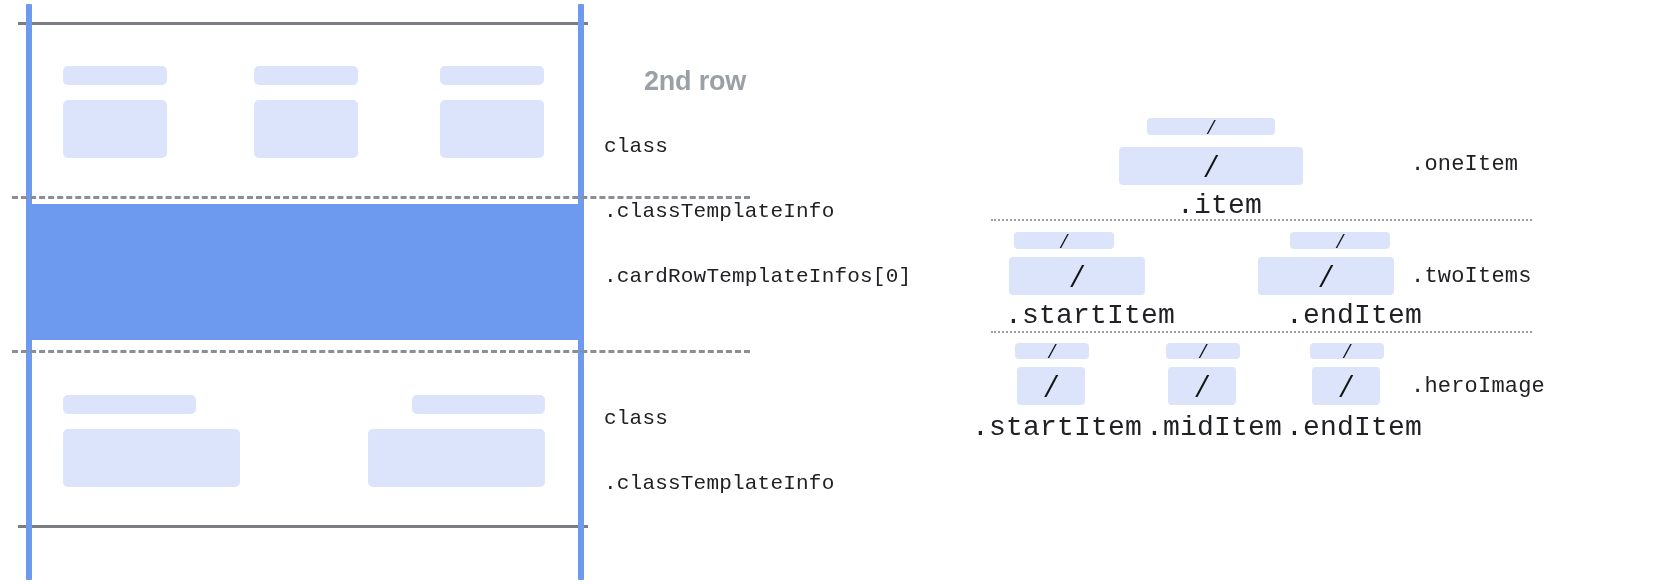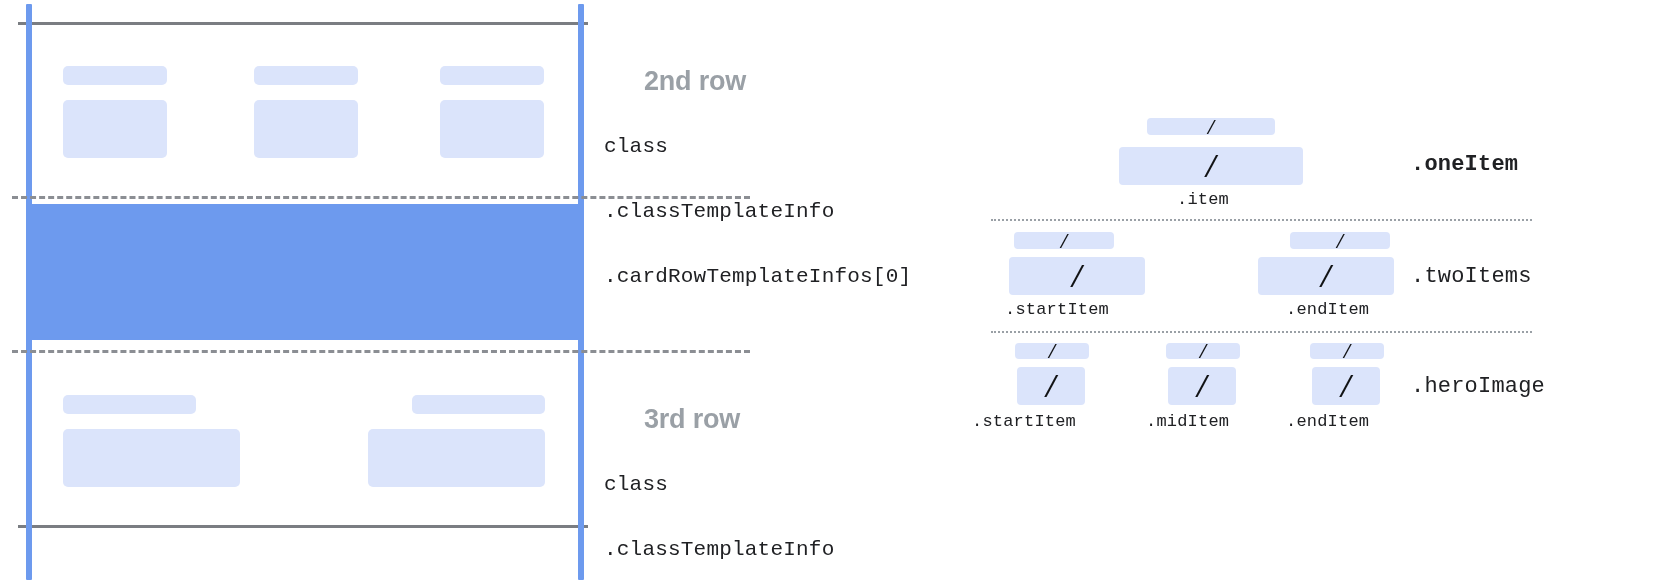--- a/index.html
+++ b/index.html
@@ -91,21 +91,21 @@
     font-style: italic;
     color: #111214;
     line-height: 1;
   }
   .slot-small .slash { font-size: 22px; }
   .slot-big .slash { font-size: 34px; }
 
   .dlabel {
     position: absolute;
     font-family: "Liberation Mono", monospace;
-    font-size: 17px;
+    font-size: 28px;
     color: #202124;
     white-space: pre;
     letter-spacing: 0.2px;
   }
   .dlabel-right {
     position: absolute;
     font-family: "Liberation Mono", monospace;
     font-size: 22px;
     color: #202124;
     white-space: pre;
@@ -151,37 +151,36 @@
     <div class="ann-title">2nd row</div>
     <div class="ann-code">class</div>
     <div class="ann-code">.classTemplateInfo</div>
     <div class="ann-code">.cardRowTemplateInfos[0]</div>
   </div>
 
   <div class="ann" style="left:604px; top:250px;">
   </div>
 
   <div class="ann" style="left:604px; top:368px;">
-    <div class="ann-title">3rd row</div>
     <div class="ann-code">class</div>
     <div class="ann-code">.classTemplateInfo</div>
     
     
   </div>
 
   <div class="abs" style="left:0; top:0; width:1676px; height:584px;">
 
     <div class="slot slot-small" style="left:1147px; top:118px; width:128px; height:17px;">
       <span class="slash">/</span>
     </div>
     <div class="slot slot-big" style="left:1119px; top:147px; width:184px; height:38px;">
       <span class="slash">/</span>
     </div>
     <div class="dlabel" style="left:1177px; top:190px;">.item</div>
-    <div class="dlabel-right" style="left:1411px; top:152px;font-weight:bold;">.oneItem</div>
+    <div class="dlabel-right" style="left:1411px; top:152px;">.oneItem</div>
 
     <div class="hline-dotted" style="left:991px; top:219px; width:541px;"></div>
 
     <div class="slot slot-small" style="left:1014px; top:232px; width:100px; height:17px;">
       <span class="slash">/</span>
     </div>
     <div class="slot slot-big" style="left:1009px; top:257px; width:136px; height:38px;">
       <span class="slash">/</span>
     </div>
     <div class="dlabel" style="left:1005px; top:300px;">.startItem</div>

